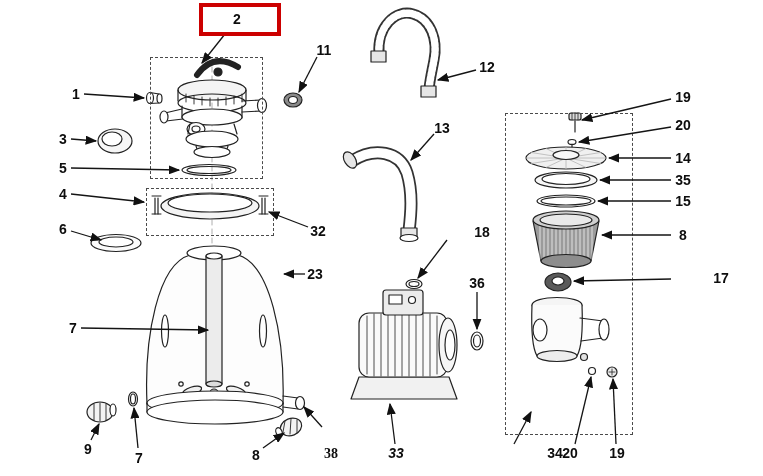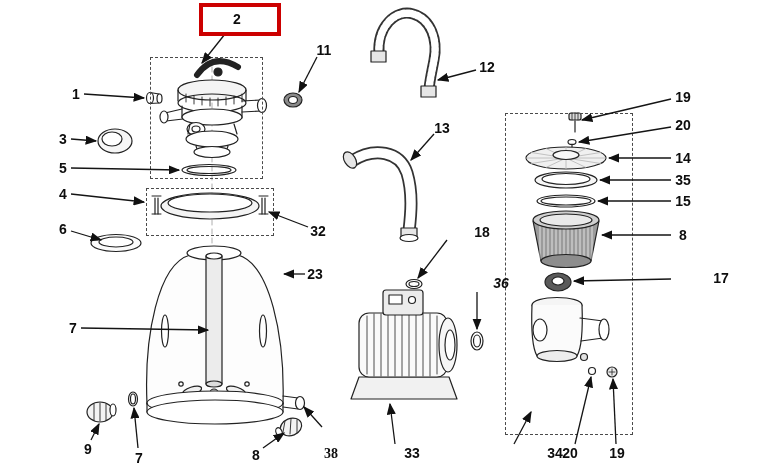--- a/index.html
+++ b/index.html
@@ -238,22 +238,22 @@
     <div class="part-label" style="left: 63px; top: 139px;">3</div>
     <div class="part-label" style="left: 63px; top: 168px;">5</div>
     <div class="part-label" style="left: 63px; top: 194px;">4</div>
     <div class="part-label" style="left: 63px; top: 229px;">6</div>
     <div class="part-label" style="left: 318px; top: 231px;">32</div>
     <div class="part-label" style="left: 315px; top: 274px;">23</div>
     <div class="part-label" style="left: 73px; top: 328px;">7</div>
     <div class="part-label" style="left: 487px; top: 67px;">12</div>
     <div class="part-label" style="left: 442px; top: 128px;">13</div>
     <div class="part-label" style="left: 453px; top: 232px; margin-left: 29px;">18</div>
-    <div class="part-label" style="left: 501px; top: 283px; font-style: italic;">36</div>
-    <div class="part-label" style="left: 412px; top: 453px;">33</div>
+    <div class="part-label" style="left: 477px; top: 283px;">36</div>
+    <div class="part-label" style="left: 396px; top: 453px; font-style: italic;">33</div>
     <div class="part-label" style="left: 511px; top: 453px; margin-left: 44px;">34</div>
     <div class="part-label" style="left: 683px; top: 97px;">19</div>
     <div class="part-label" style="left: 683px; top: 125px;">20</div>
     <div class="part-label" style="left: 683px; top: 158px;">14</div>
     <div class="part-label" style="left: 683px; top: 180px;">35</div>
     <div class="part-label" style="left: 683px; top: 201px;">15</div>
     <div class="part-label" style="left: 683px; top: 235px;">8</div>
     <div class="part-label" style="left: 721px; top: 278px;">17</div>
     <div class="part-label" style="left: 570px; top: 453px;">20</div>
     <div class="part-label" style="left: 617px; top: 453px;">19</div>

